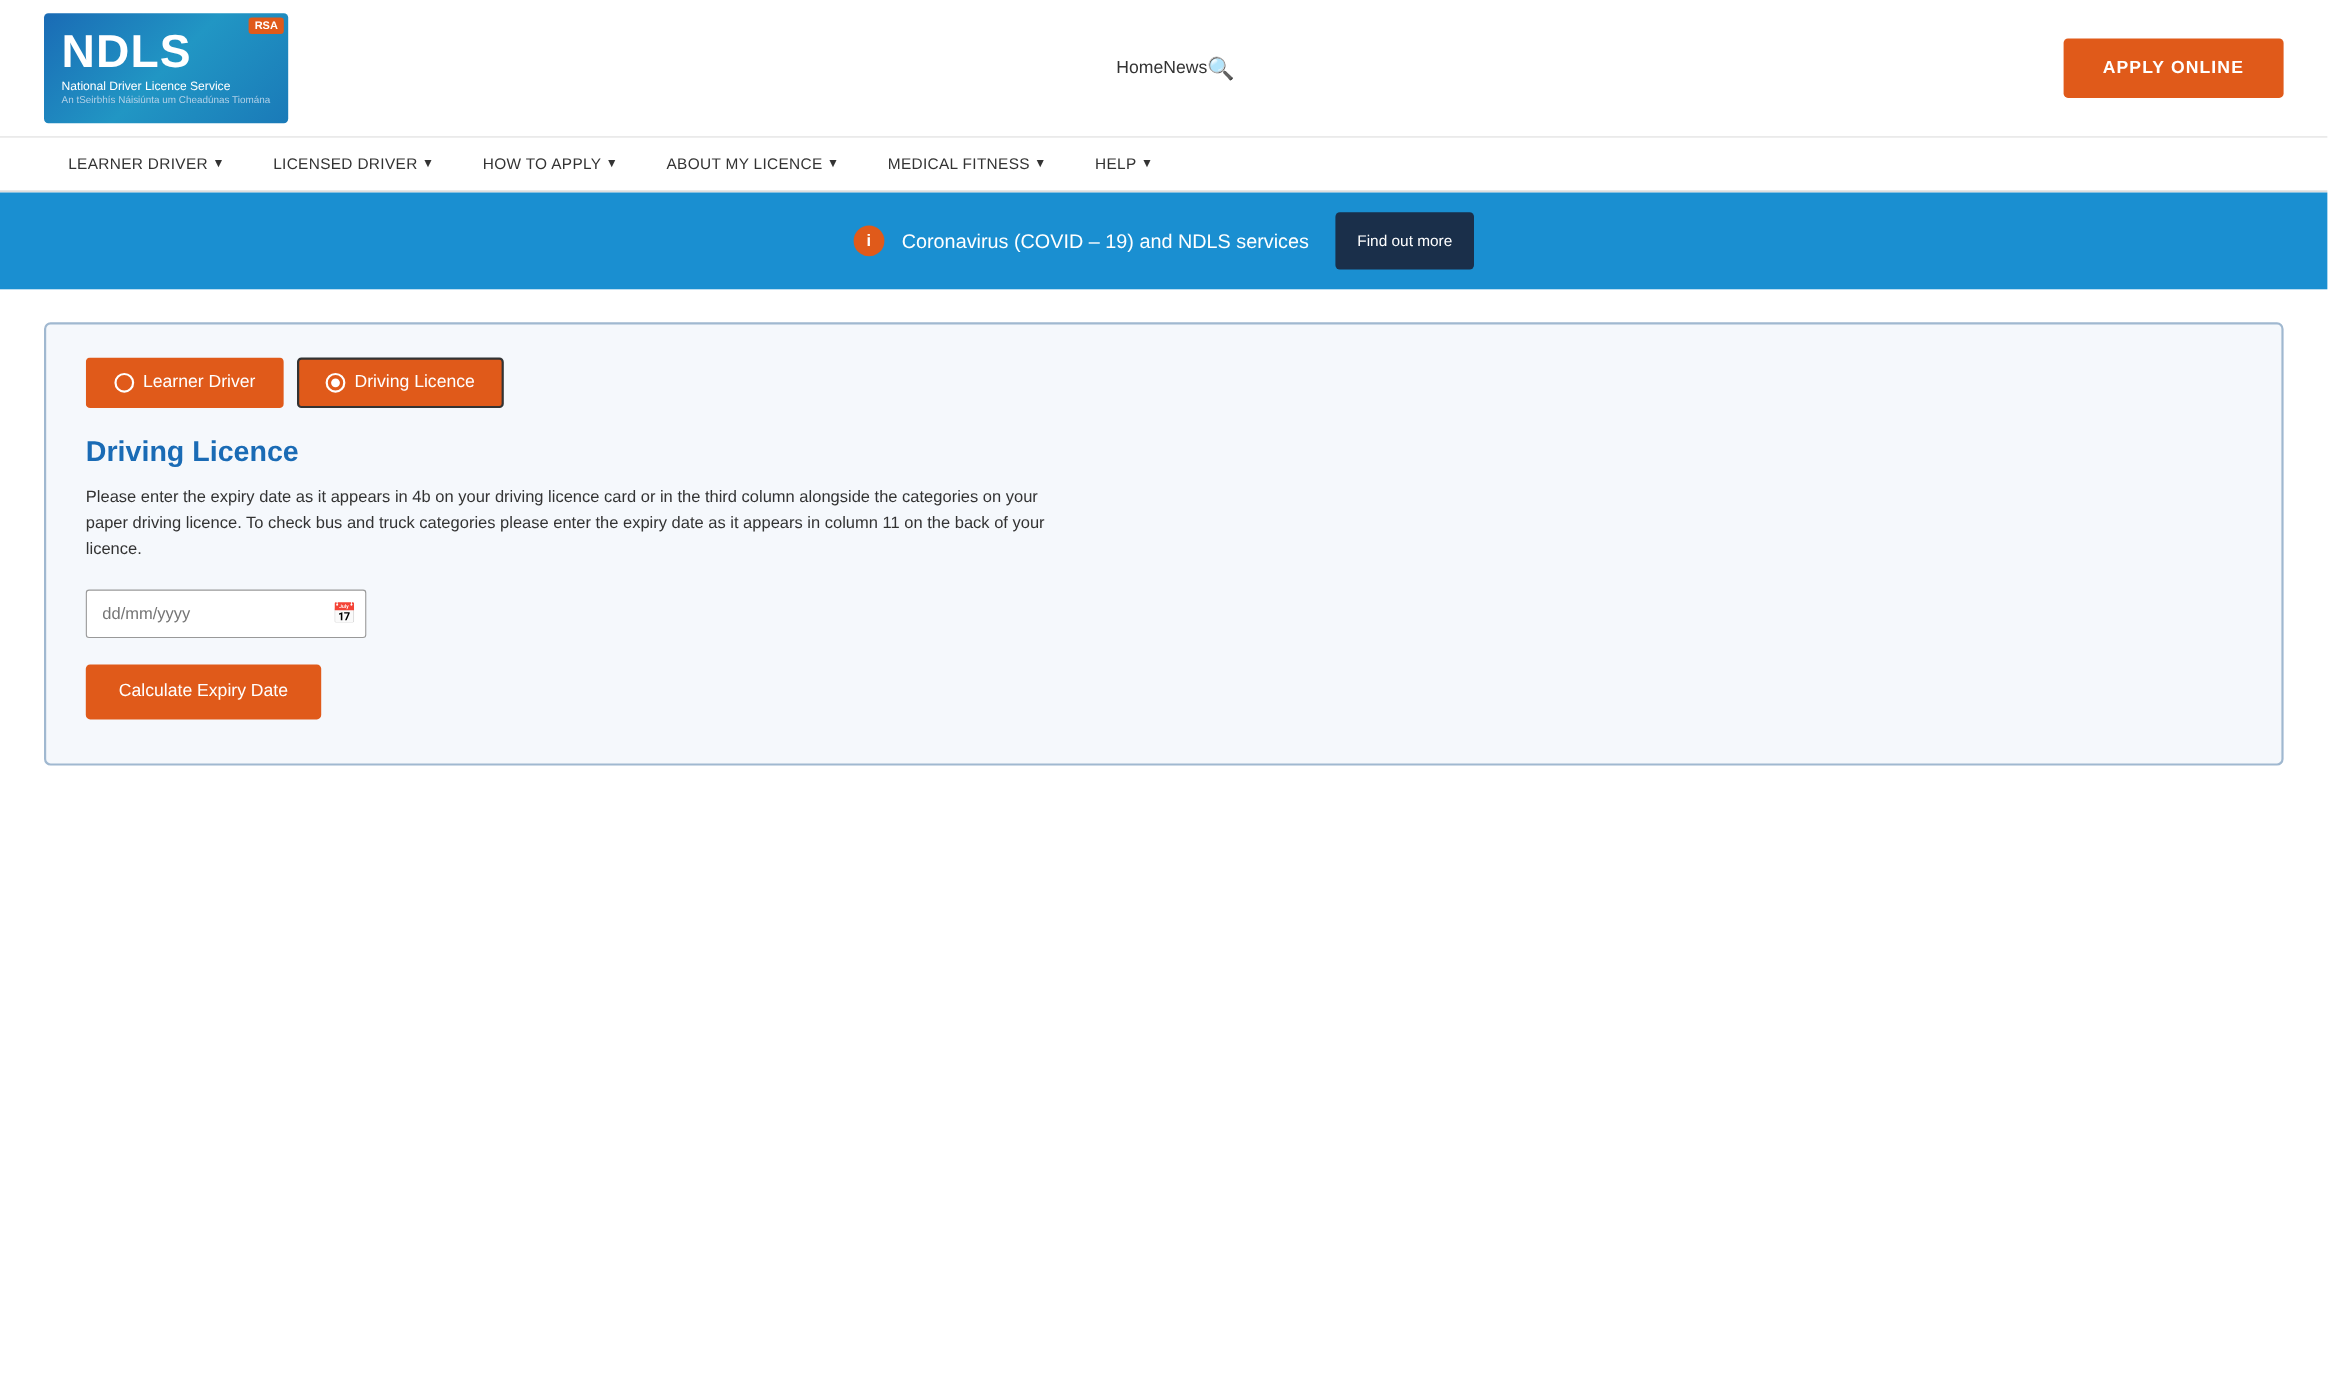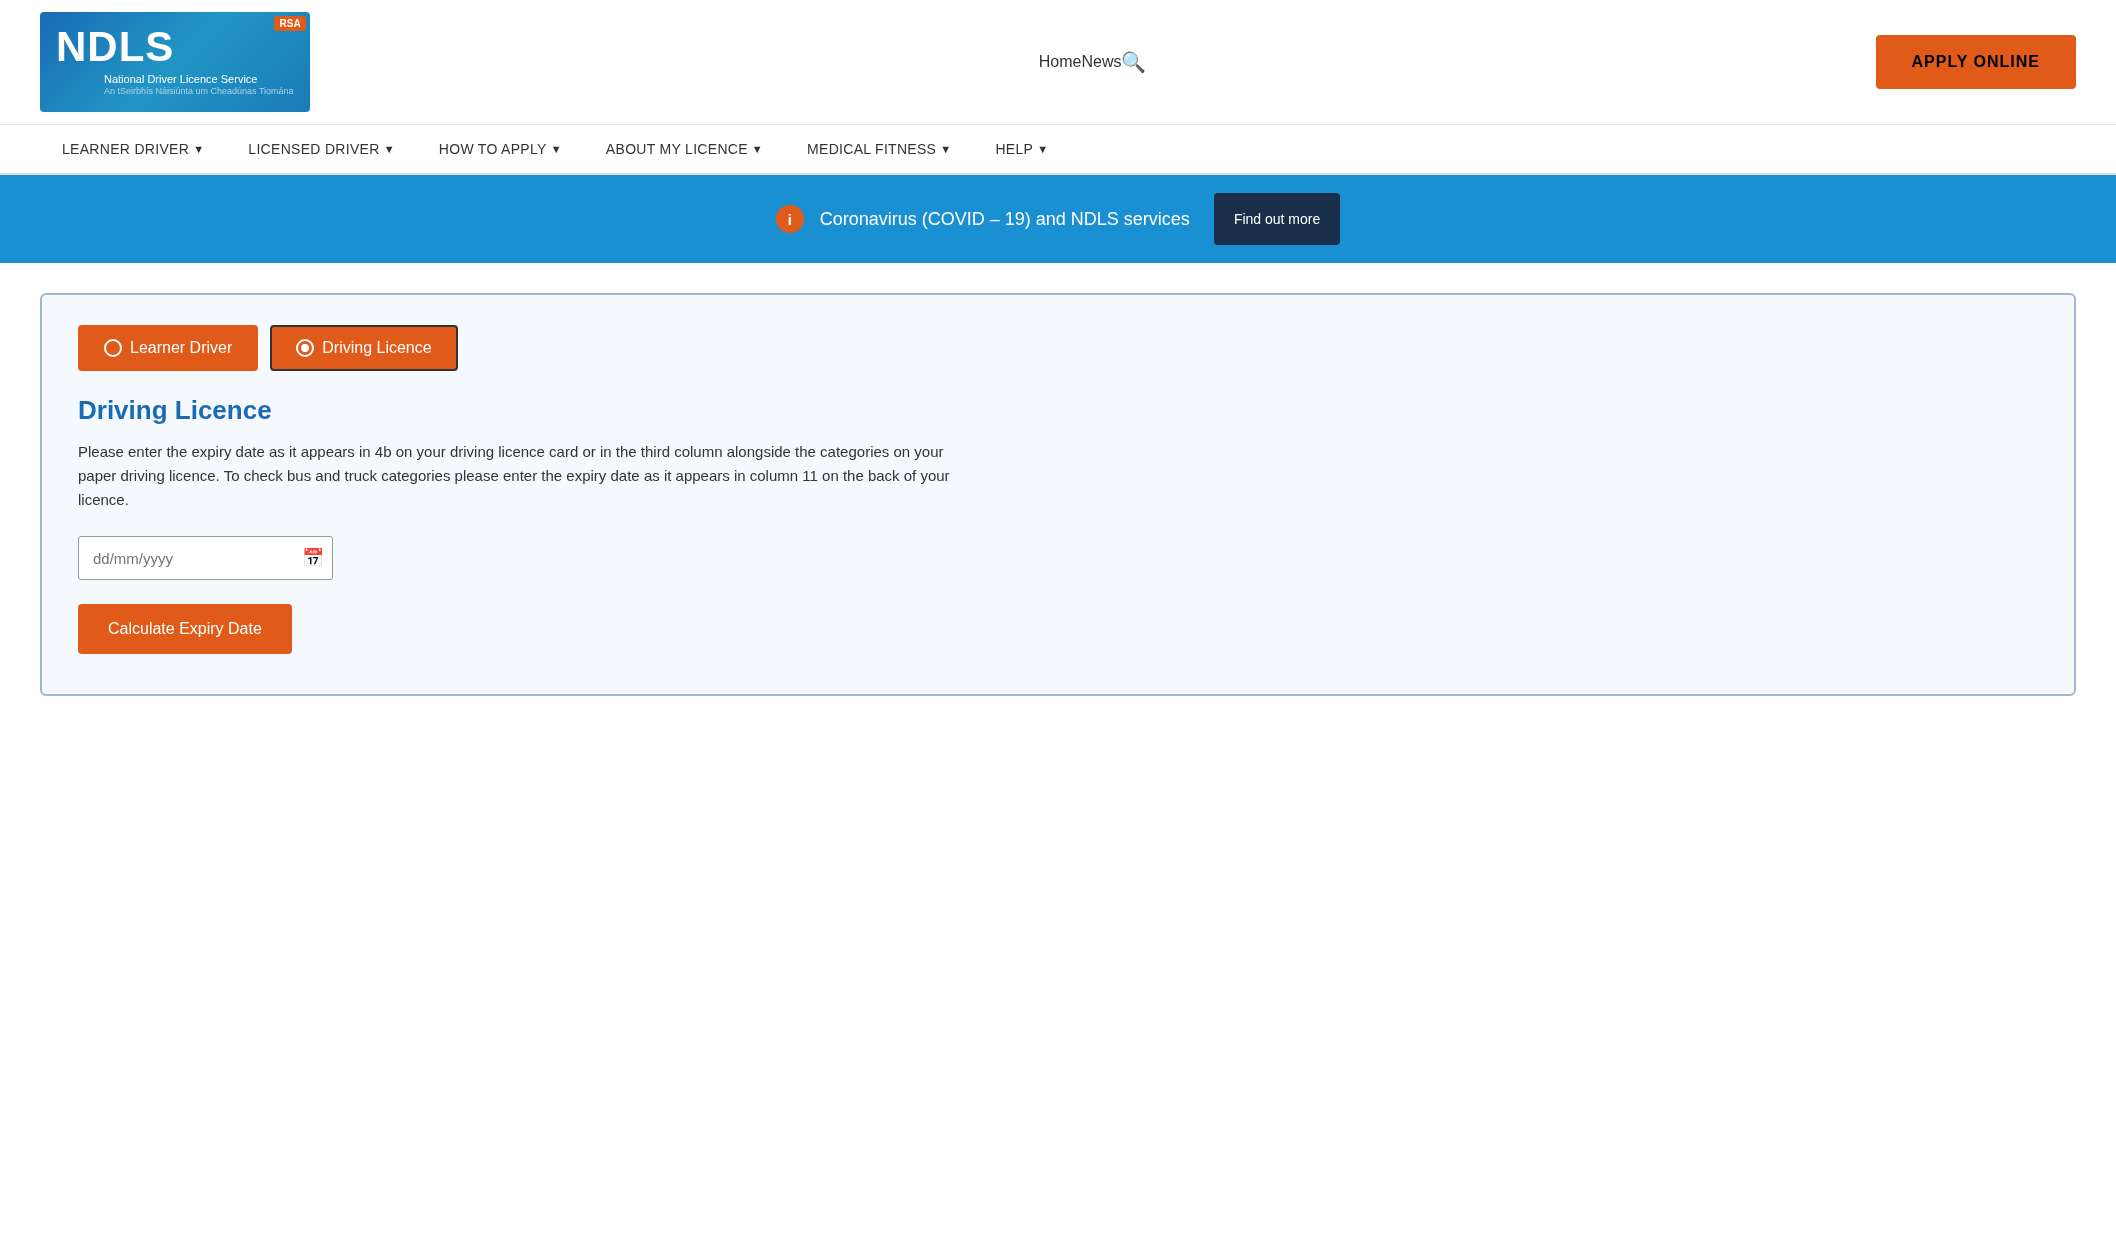--- a/index.html
+++ b/index.html
@@ -46,21 +46,20 @@
       font-size: 42px;
       font-weight: 900;
       letter-spacing: 1px;
       line-height: 1;
     }
     .logo-subtitle {
       font-size: 9px;
       line-height: 1.3;
       margin-top: 4px;
       color: #cde;
-      margin-left: 48px;
     }
     .logo-subtitle .main-text {
       font-size: 11px;
       color: #fff;
       display: block;
     }
     .logo-subtitle .sub-text {
       font-size: 9px;
       color: #b0d0e8;
       display: block;
@@ -77,21 +76,21 @@
     }
     .search-icon-btn {
       background: none;
       border: none;
       cursor: pointer;
       font-size: 20px;
       color: #333;
     }
     .apply-btn {
       background: #e05a1a;
-      color: #000000;
+      color: #ffffff;
       border: none;
       padding: 18px 36px;
       font-size: 16px;
       font-weight: bold;
       border-radius: 4px;
       cursor: pointer;
       letter-spacing: 1px;
     }
 
     

